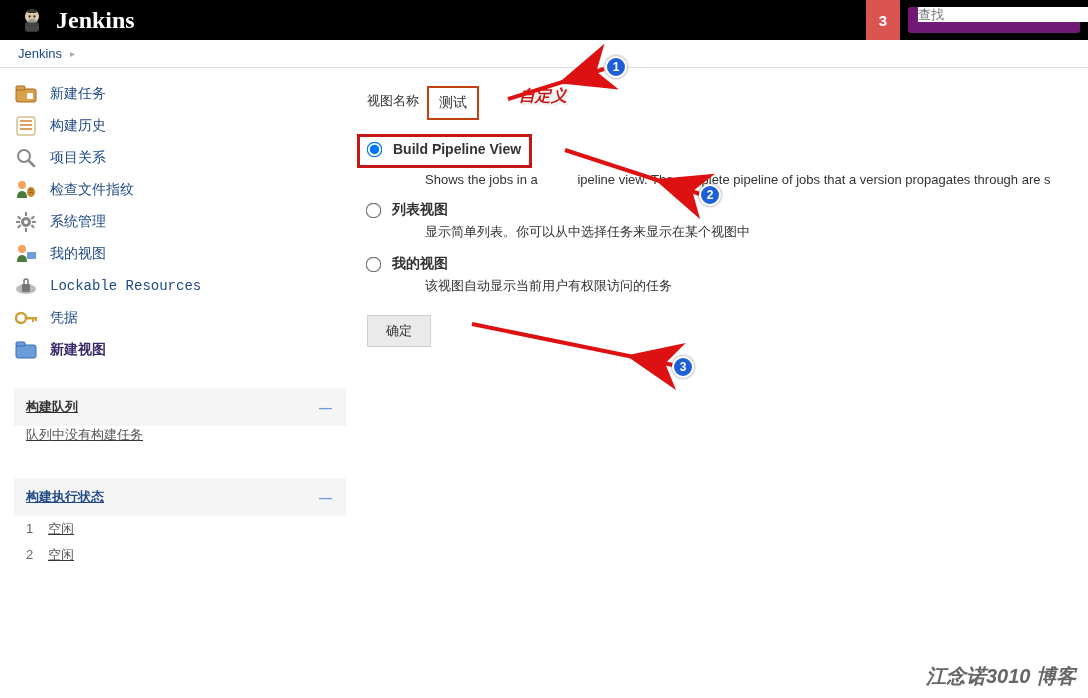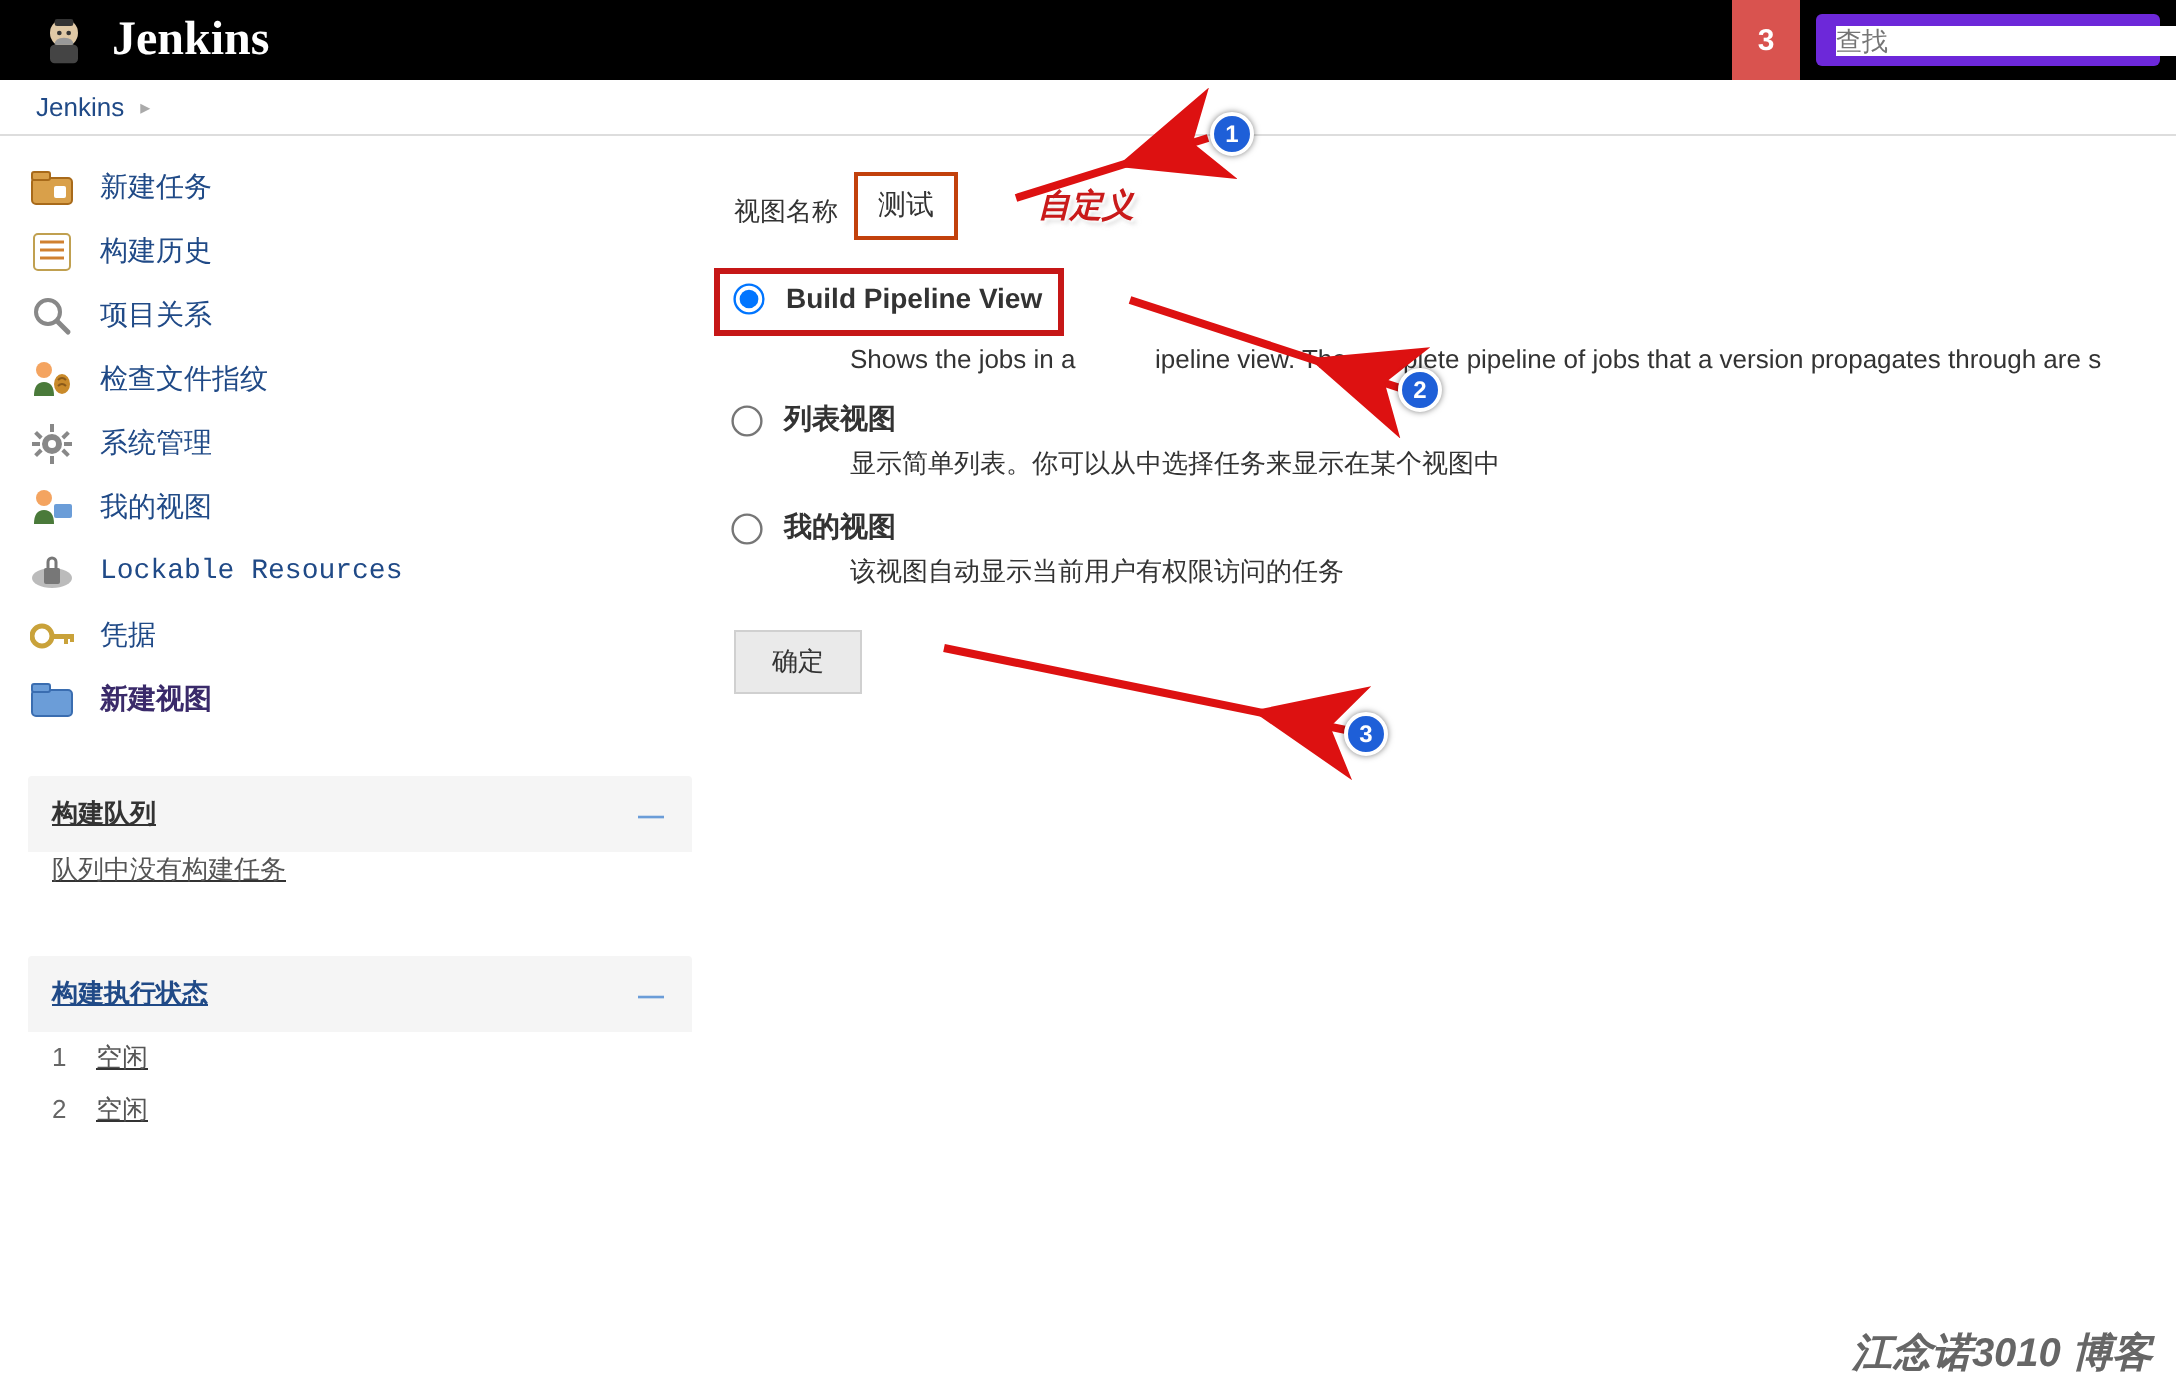--- a/index.html
+++ b/index.html
@@ -4,21 +4,21 @@
   <style>
     * { margin: 0; padding: 0; box-sizing: border-box; }
     body { font-family: "Helvetica Neue", Arial, "Microsoft YaHei", sans-serif; font-size: 13px; color: #333; background: #fff; width: 1088px; height: 698px; position: relative; overflow: hidden; }
 
     
     .header { height: 40px; background: #000; display: flex; align-items: center; padding-left: 16px; }
     .header-logo-icon { width: 32px; height: 32px; display: inline-flex; align-items: center; justify-content: center; margin-right: 8px; }
     .header-title { color: #fff; font-family: Georgia, serif; font-size: 24px; font-weight: bold; }
     .header-spacer { flex: 1; }
     .header-badge { background: #d9534f; color: #fff; width: 34px; height: 40px; display: flex; align-items: center; justify-content: center; font-weight: bold; font-size: 15px; }
-    .header-search { display: flex; align-items: center; background: #6d28d9; height: 26px; margin: 0 8px; padding: 0 6px; border-radius: 3px; width: 172px; }
+    .header-search { display: flex; align-items: flex-start; background: #701a75; height: 26px; margin: 0 8px; padding: 0 6px; border-radius: 3px; width: 172px; }
     .header-search svg { width: 14px; height: 14px; margin-right: 4px; }
     .header-search input { border: none; outline: none; font-size: 13px; flex: 1; }
 
     
     .breadcrumb { height: 28px; border-bottom: 1px solid #ddd; display: flex; align-items: center; padding: 0 18px; font-size: 13px; }
     .breadcrumb a { color: #204a87; text-decoration: none; }
     .breadcrumb-sep { margin: 0 8px; color: #aaa; font-size: 10px; }
 
     
     .layout { display: flex; }
@@ -35,21 +35,21 @@
     
     .widget { margin-top: 22px; background: #f5f5f5; border-radius: 2px; width: 332px; text-decoration: underline; }
     .widget-header { padding: 10px 12px; font-weight: bold; color: #333; position: relative; }
     .widget-header.link { color: #204a87; text-decoration: underline; }
     .widget-collapse { position: absolute; right: 14px; top: 12px; color: #6b9dd8; font-weight: bold; }
     .widget-body { padding: 0 12px 12px; background: #fff; font-size: 13px; color: #555; }
     .exec-row { padding: 4px 0; }
     .exec-n { display: inline-block; width: 22px; color: #666; }
 
     
-    .form-row { display: flex; align-items: center; margin-bottom: 14px; }
+    .form-row { display: flex; align-items: flex-start; margin-bottom: 14px; }
     .form-label { width: 60px; padding-top: 6px; font-size: 13px; color: #333; }
     .view-name-input { border: 2px solid #c2410c; padding: 6px 10px; min-width: 40px; font-size: 14px; }
     .custom-annot { color: #c91a1a; font-style: italic; margin-left: 40px; font-size: 16px; font-weight: bold; text-shadow: 1px 1px 1px rgba(255,255,255,0.8), 2px 2px 2px rgba(200,200,200,0.6); }
 
     .radio-row { display: flex; align-items: center; margin-bottom: 4px; }
     .radio-row input[type=radio] { margin-right: 12px; transform: scale(1.2); }
     .radio-label { font-weight: bold; font-size: 14px; }
     .radio-desc { margin: 4px 0 14px 58px; font-size: 13px; color: #333; }
 
     .pipeline-highlight { border: 3px solid #c61717; padding: 4px 8px; display: inline-flex; align-items: flex-end; margin-left: -10px; }

